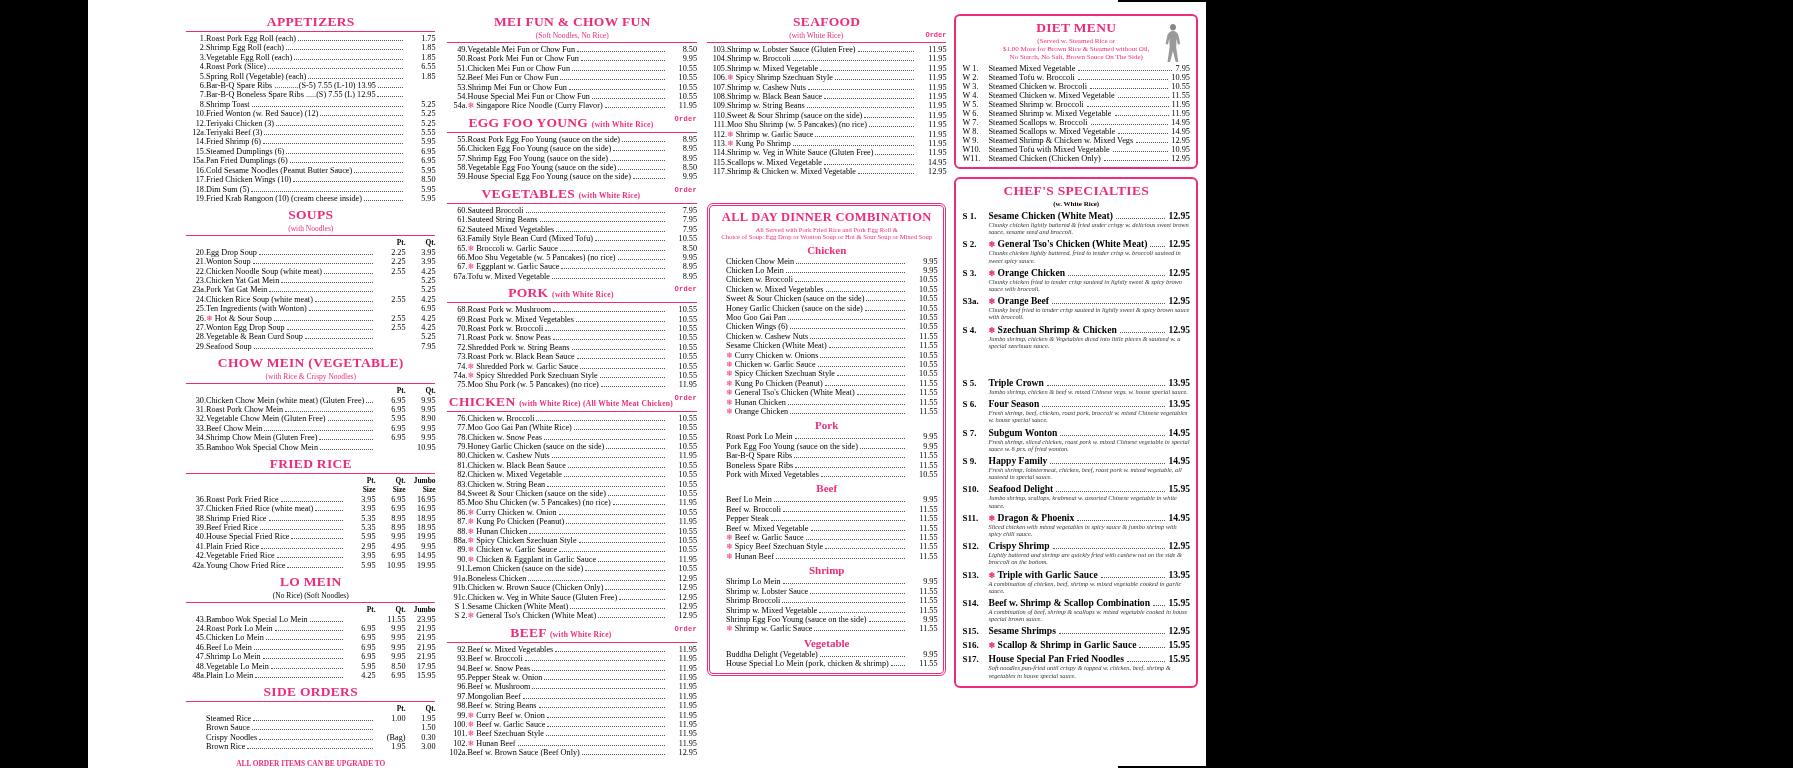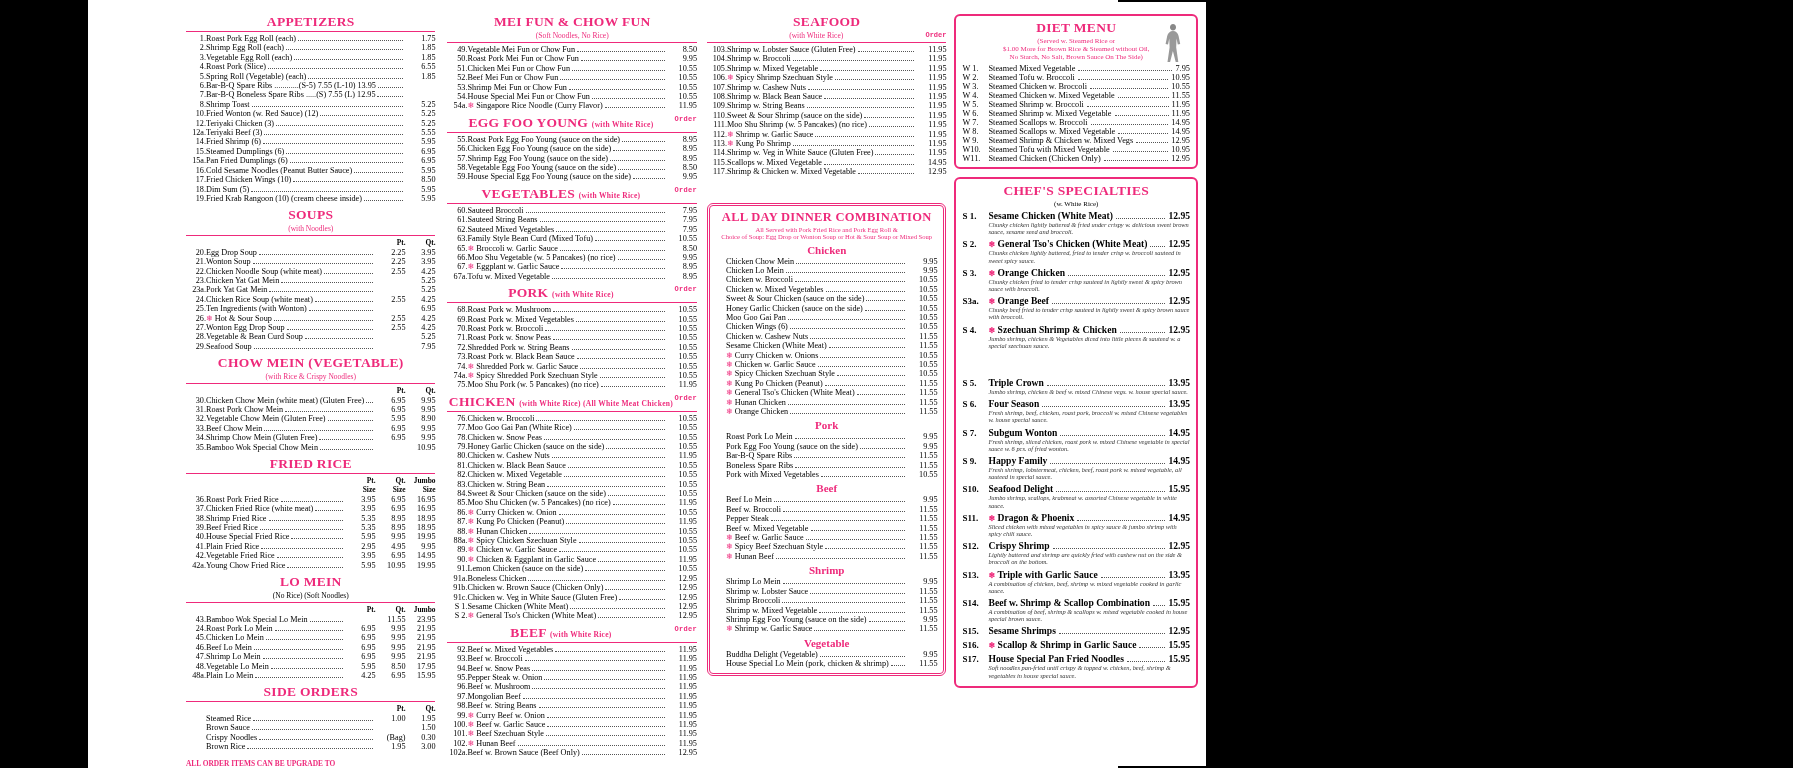--- a/index.html
+++ b/index.html
@@ -26,21 +26,21 @@
   td.nm{position:relative;overflow:hidden;white-space:nowrap;}
   td.pr{text-align:right;white-space:nowrap;padding-left:4px;width:30px;}
   td.pr2{text-align:right;white-space:nowrap;padding-left:4px;width:30px;}
   td.pr3{text-align:right;white-space:nowrap;padding-left:4px;width:30px;}
   .leader{display:flex;align-items:baseline;}
   .leader .t{white-space:nowrap;}
   .leader .d{flex:1;border-bottom:1px dotted #555;margin:0 2px 2px;}
   .hd{font-size:7.4px;text-align:right;color:#000;font-weight:bold;}
   .hdrow td{padding-bottom:1px;}
   .spicy{color:#ee2a7b;font-size:8px;}
-  .centerpink{color:#ee2a7b;font-size:7.4px;font-weight:bold;line-height:9px;}
+  .centerpink{color:#ee2a7b;text-align:center;font-size:7.4px;font-weight:bold;line-height:9px;}
   .boxpink{border:2px solid #ee2a7b;border-radius:6px;padding:4px 6px;margin-top:4px;}
   .boxpink.dbl{border:3px double #ee2a7b;}
   .sub2{font-size:7px;color:#ee2a7b;text-align:center;}
   .desc{font-size:6.4px;font-style:italic;color:#333;line-height:7.2px;}
   .sp-name{font-size:9.6px;font-weight:bold;}
   .sp-row{display:flex;align-items:baseline;}
   .sp-row .d{flex:1;border-bottom:1px dotted #555;margin:0 3px 2px;}
   .sp-num{width:26px;font-weight:bold;font-size:9px;}
   .order{font-size:7px;text-align:right;font-weight:bold;font-family:Liberation Mono, monospace;}
   .diet-row{display:flex;align-items:baseline;font-size:8.3px;}
@@ -2028,21 +2028,21 @@
                 <span style="width:26px">W11.</span>
                 <span>Steamed Chicken (Chicken Only)</span>
                 <span class="d"></span>
                 <span>12.95</span>
               </div>
             </div>
         </div>
 
         <div class="boxpink" style="margin-top:8px;">
           <div class="sec-title" style="margin-top:0;">CHEF'S SPECIALTIES</div>
-          <div class="sub2 blk" style="color:#000;">(w. White Rice)</div>
+          <div class="sub2 blk" style="color:#000;font-weight:bold;">(w. White Rice)</div>
           <div id="chefs-list" style="margin-top:2px;">
               <div style="margin-bottom:3px;">
                 <div class="sp-row">
                   <span class="sp-num">S 1.</span>
                   <span class="sp-name">Sesame Chicken (White Meat)</span>
                   <span class="d"></span>
                   <span class="sp-name">12.95</span>
                 </div>
                 <div class="desc" style="padding-left:26px">Chunky chicken lightly battered &amp; fried under crispy w. delicious sweet brown sauce, sesame seed and broccoli.</div>
               </div>

